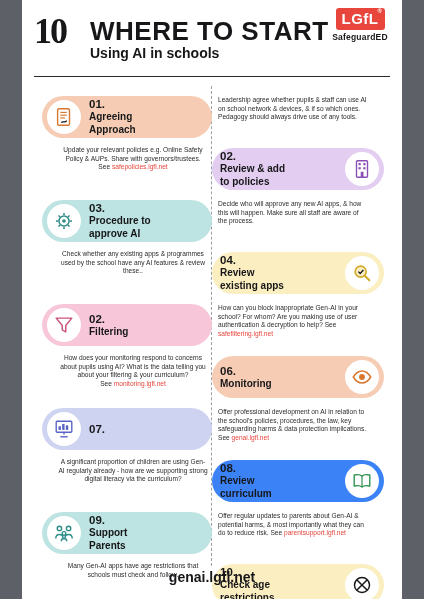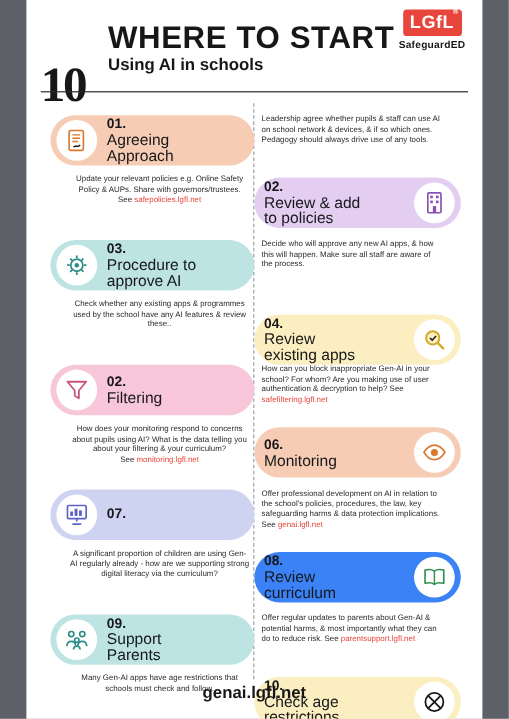--- a/index.html
+++ b/index.html
@@ -11,23 +11,22 @@
   }
   .page{
     position:absolute;left:22px;top:0;width:380px;height:599px;
     background:#ffffff;
     overflow:hidden;
   }
   
   .hdr{position:relative;height:78px;}
   .big-num{
     position:absolute;left:12px;top:10px;
-    font-size:41px;font-weight:bold;color:#17171a;letter-spacing:-2px;
+    font-size:36px;font-weight:bold;color:#17171a;letter-spacing:-2px;
     font-family:"Liberation Serif", serif;
-    margin-top:36px;
   }
   .hdr-t1{
     position:absolute;left:68px;top:16px;
     font-size:26px;font-weight:bold;color:#17171a;letter-spacing:0.5px;
   }
   .hdr-t2{
     position:absolute;left:68px;top:45px;
     font-size:14px;font-weight:bold;color:#17171a;
   }
   .logo{
@@ -58,21 +57,21 @@
 
   .pill-ico{
     width:34px;height:34px;border-radius:17px;background:#ffffff;
     display:flex;align-items:center;justify-content:center;flex:0 0 34px;
   }
   .pill.left .pill-ico{margin-left:5px;}
   .pill.right .pill-ico{order:2;margin-right:5px;}
   .pill-txt{flex:1;padding:0 8px;}
   .pill.right .pill-txt{order:1;}
   .num{font-size:11.5px;font-weight:bold;color:#17171a;line-height:12px;}
-  .ttl{font-size:13px;font-weight:normal;color:#17171a;line-height:13px;}
+  .ttl{font-size:10px;font-weight:bold;color:#17171a;line-height:13px;}
   .pill.left .pill-txt{text-align:left;}
   .pill.right .pill-txt{text-align:left;}
 
   .note{
     position:absolute;font-size:6.6px;line-height:8.6px;color:#2b2b2e;
     width:150px;
   }
   .note.left{left:36px;text-align:center;}
   .note.right{left:196px;text-align:left;}
   .lnk{color:#e8453c;}
@@ -154,21 +153,21 @@
                 <line x1="7.7" y1="16.3" x2="6" y2="18"></line>
               </g>
             </svg>
           </div>
           <div class="pill-txt">
             <div class="num">03.</div>
             <div class="ttl">Procedure to<br>approve AI</div>
           </div>
         </div>
         <div class="note left" style="top: 164px;">Check whether any existing apps &amp; programmes used by the school have any AI features &amp; review these..</div>
-        <div class="pill right" style="top: 176px; background: rgb(251, 238, 192);">
+        <div class="pill right" style="top: 166px; background: rgb(251, 238, 192);">
           <div class="pill-ico">
             <svg width="22" height="22" viewBox="0 0 24 24">
               <circle cx="10.5" cy="10.5" r="6" fill="#fbeec0" stroke="#d2a92a" stroke-width="1.8"></circle>
               <line x1="15" y1="15" x2="20" y2="20" stroke="#d2a92a" stroke-width="2.2" stroke-linecap="round"></line>
               <path d="M8 10.5l2 2 3.5-3.8" stroke="#17171a" stroke-width="1.4" fill="none"></path>
             </svg>
           </div>
           <div class="pill-txt">
             <div class="num">04.</div>
             <div class="ttl">Review<br>existing apps</div>

